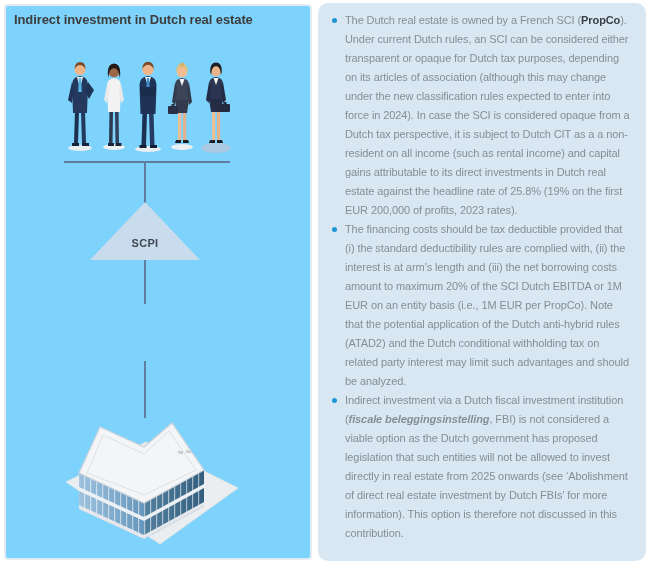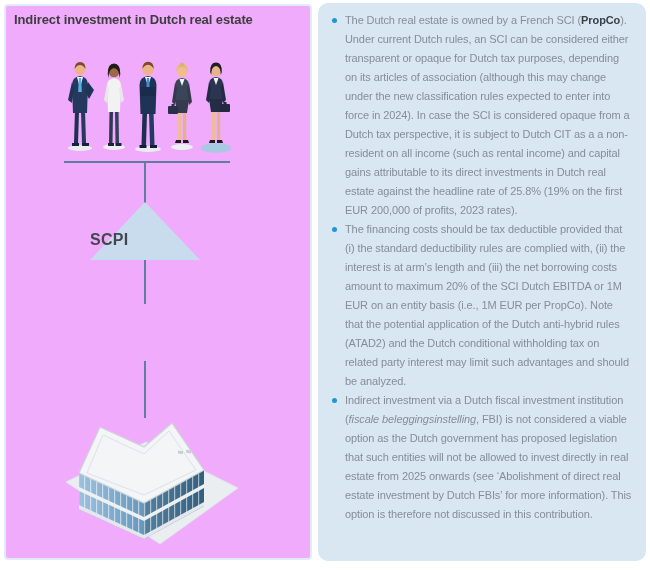--- a/index.html
+++ b/index.html
@@ -3,21 +3,21 @@
 <meta charset="utf-8">
 <style>
   html,body{margin:0;padding:0;}
   body{
     width:650px;height:570px;position:relative;background:#ffffff;
     font-family:"Liberation Sans", sans-serif;overflow:hidden;
   }
   
   .left-panel{
     position:absolute;left:4px;top:4px;width:304px;height:552px;
-    background:#f0abfc;border:2px solid var(--left-border,#e2ecf5);
+    background:#7dd3fc;border:2px solid var(--left-border,#e2ecf5);
     border-radius:4px;
   }
   .panel-title{
     position:absolute;left:8px;top:6px;
     font-size:13px;font-weight:bold;color:var(--title,#3d3d3d);
     letter-spacing:-0.1px;
   }
   .people-svg{position:absolute;left:52px;top:52px;}
   .building-svg{position:absolute;left:54px;top:412px;}
   .conn{position:absolute;background:var(--connector,#5d7e9e);}
@@ -25,40 +25,40 @@
   .conn-v1{left:138px;top:155px;width:2px;height:44px;}
   .conn-v2{left:138px;top:254px;width:2px;height:44px;}
   .conn-v3{left:138px;top:355px;width:2px;height:57px;}
   .tri-wrap{position:absolute;width:110px;height:58px;left:84px;}
   .tri-wrap.scpi{top:196px;}
   .tri-wrap.sci{top:297px;}
   .tri{width:0;height:0;border-left:55px solid transparent;border-right:55px solid transparent;border-bottom-style:solid;border-bottom-width:58px;}
   .tri-wrap.scpi .tri{border-bottom-color:var(--scpi-fill,#c9dcee);}
   .tri-wrap.sci  .tri{border-bottom-color:var(--sci-fill,#d9c3cd);}
   .tri-label{
-    position:absolute;left:0;right:0;bottom:11px;text-align:left;
-    font-size:16px;font-weight:bold;color:#42474f;letter-spacing:0.3px;
+    position:absolute;left:0;right:0;bottom:11px;text-align:center;
+    font-size:11px;font-weight:bold;color:#42474f;letter-spacing:0.3px;
   }
   
   .right-panel{
     position:absolute;left:318px;top:3px;width:328px;height:558px;
     background:var(--panel-bg,#d9e7f3);border-radius:10px;
     box-sizing:border-box;padding:8px 14px 8px 13px;overflow:hidden;
   }
   .bullet-item{
     position:relative;padding-left:14px;
     font-size:11px;line-height:19px;letter-spacing:-0.1px;
     color:var(--text,#848e97);
   }
   .bullet-item .dot{
     position:absolute;left:1px;top:7px;width:5px;height:5px;border-radius:50%;
     background:var(--bullet,#2097d4);
   }
   .bullet-item b{color:var(--text-strong,#3a3f46);font-weight:bold;}
-  .bullet-item i{font-style:italic;}
+  .bullet-item i{font-style:italic;font-weight:bold;}
 </style>
 </head>
 <body>
 
 <div class="left-panel">
   <div class="panel-title">Indirect investment in Dutch real estate</div>
 
   <svg class="people-svg" width="184" height="98" viewBox="0 0 184 98">
 
     <ellipse cx="22" cy="90" rx="12" ry="3" fill="#e9edf0"></ellipse>

